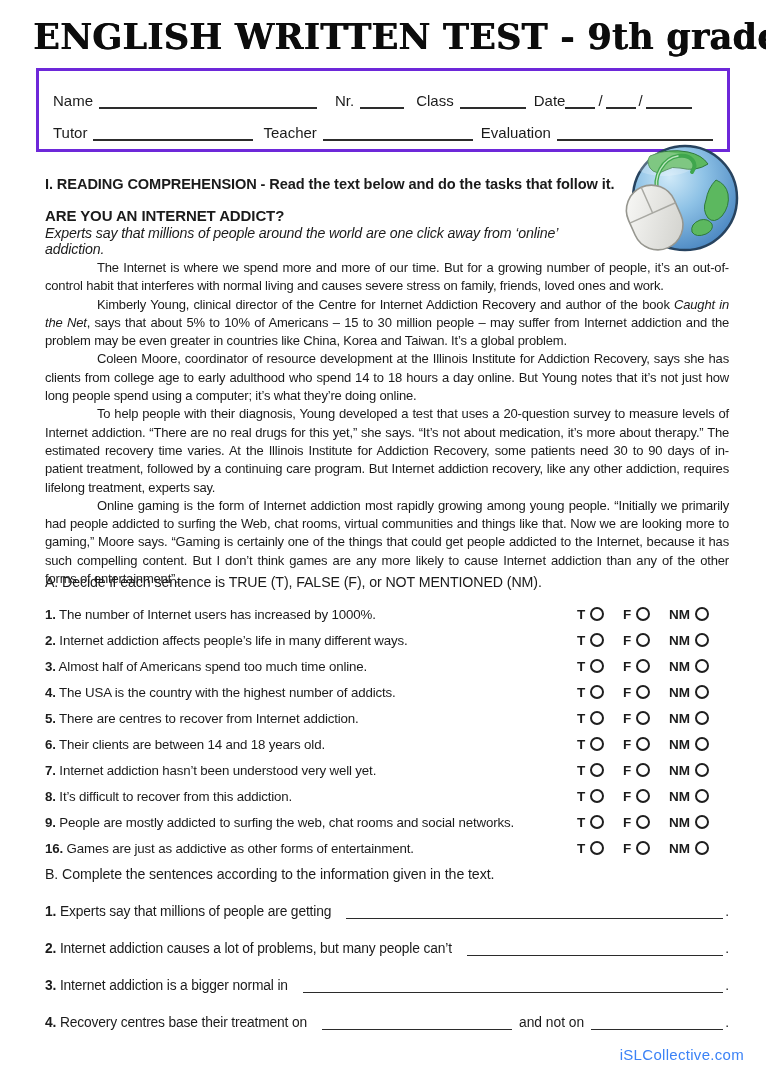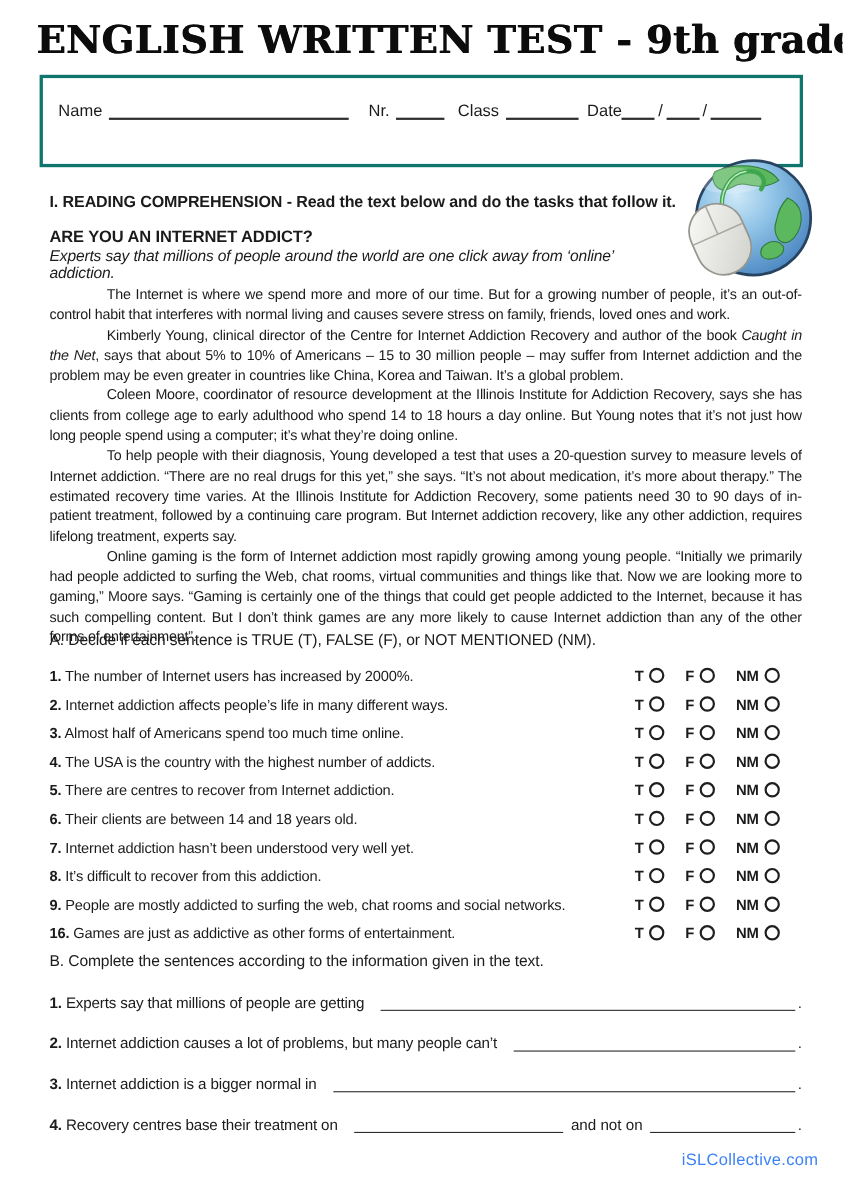--- a/index.html
+++ b/index.html
@@ -7,21 +7,21 @@
     position:relative; width:766px; height:1084px; background:#ffffff;
     font-family:"Liberation Sans", sans-serif; color:#1b1b1b; overflow:hidden;
   }
   .title {
     position:absolute; left:33px; top:16px; white-space:nowrap;
     font-family:"DejaVu Serif", serif; font-weight:bold; font-size:35px;
     color:#0c0c0c; letter-spacing:0.2px; text-shadow:0.6px 0 0 #0c0c0c;
   }
   .info-box {
     position:absolute; left:36px; top:68px; width:694px; height:84px;
-    border:3px solid #0f766e; box-sizing:border-box; padding:6px 14px 0 14px;
+    border:3px solid #6d28d9; box-sizing:border-box; padding:6px 14px 0 14px;
   }
   .info-row { display:flex; align-items:flex-end; font-size:15px; height:27px; margin-top:5px; }
   .info-row .lbl { margin-right:6px; white-space:nowrap; }
   .blank { display:inline-block; border-bottom:2px solid #2d2d2d; height:16px; }
   .sp { display:inline-block; }
   .section-heading {
     position:absolute; left:45px; top:176px; width:585px;
     font-size:14.6px; font-weight:bold; letter-spacing:-0.1px;
   }
   .illustration { position:absolute; left:612px; top:142px; width:140px; height:116px; z-index:2; }
@@ -76,20 +76,30 @@
       <span class="sp" style="width:12px"></span>
       <span class="lbl">Class</span>
       <span class="blank" style="width:66px"></span>
       <span class="sp" style="width:8px"></span>
       <span class="lbl" style="margin-right:0">Date</span>
       <span class="blank" style="width:30px"></span>
       <span class="lbl" style="margin:0 3px">/</span>
       <span class="blank" style="width:30px"></span>
       <span class="lbl" style="margin:0 3px">/</span>
       <span class="blank" style="width:46px"></span>
+    </div>
+    <div class="info-row">
+      <span class="lbl">Tutor</span>
+      <span class="blank" style="width:160px"></span>
+      <span class="sp" style="width:10px"></span>
+      <span class="lbl">Teacher</span>
+      <span class="blank" style="width:150px"></span>
+      <span class="sp" style="width:8px"></span>
+      <span class="lbl">Evaluation</span>
+      <span class="blank" style="flex:1"></span>
     </div>
   </div>
 
   <div class="section-heading">I. READING COMPREHENSION - Read the text below and do the tasks that follow it.</div>
 
   <div class="illustration">
     <svg width="140" height="116" viewBox="0 0 140 116">
       <defs>
         <radialGradient id="water" cx="35%" cy="30%" r="75%">
           <stop offset="0%" stop-color="#cfe9f8"></stop>
@@ -127,21 +137,21 @@
     <p class="para">Coleen Moore, coordinator of resource development at the Illinois Institute for Addiction Recovery, says she has clients from college age to early adulthood who spend 14 to 18 hours a day online. But Young notes that it’s not just how long people spend using a computer; it’s what they’re doing online.</p>
     <p class="para">To help people with their diagnosis, Young developed a test that uses a 20-question survey to measure levels of Internet addiction. “There are no real drugs for this yet,” she says. “It’s not about medication, it’s more about therapy.” The estimated recovery time varies. At the Illinois Institute for Addiction Recovery, some patients need 30 to 90 days of in-patient treatment, followed by a continuing care program. But Internet addiction recovery, like any other addiction, requires lifelong treatment, experts say.</p>
     <p class="para">Online gaming is the form of Internet addiction most rapidly growing among young people. “Initially we primarily had people addicted to surfing the Web, chat rooms, virtual communities and things like that. Now we are looking more to gaming,” Moore says. “Gaming is certainly one of the things that could get people addicted to the Internet, because it has such compelling content. But I don’t think games are any more likely to cause Internet addiction than any of the other forms of entertainment”.</p>
   </div>
 
   <div class="task-a">
     <div class="task-heading">A. Decide if each sentence is TRUE (T), FALSE (F), or NOT MENTIONED (NM).</div>
     <div class="rows">
 
       <div class="stmt-row">
-        <div class="stmt-text"><span class="stmt-num">1.</span> <span>The number of Internet users has increased by 2000%.</span></div>
+        <div class="stmt-text"><span class="stmt-num">1.</span> <span>The number of Internet users has increased by 1000%.</span></div>
         <div class="options">
           <span class="opt opt-t">
               <b>T</b>
               <span class="circle"></span>
             </span>
           <span class="opt opt-f">
               <b>F</b>
               <span class="circle"></span>
             </span>
           <span class="opt opt-nm">

